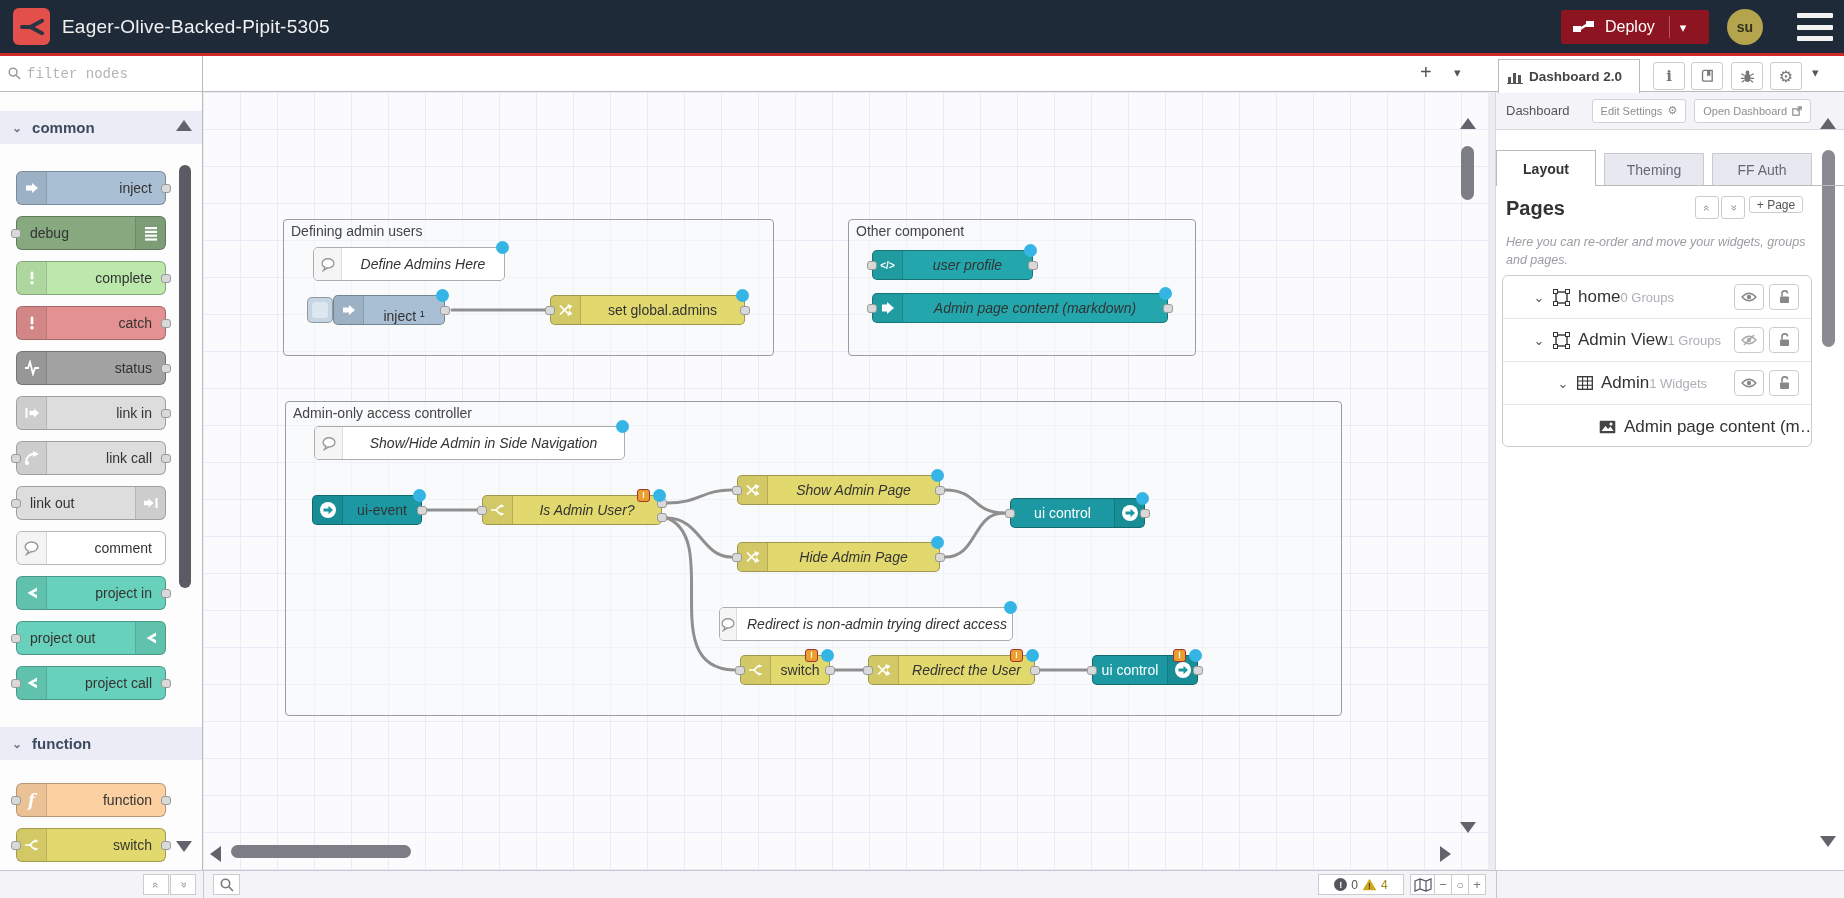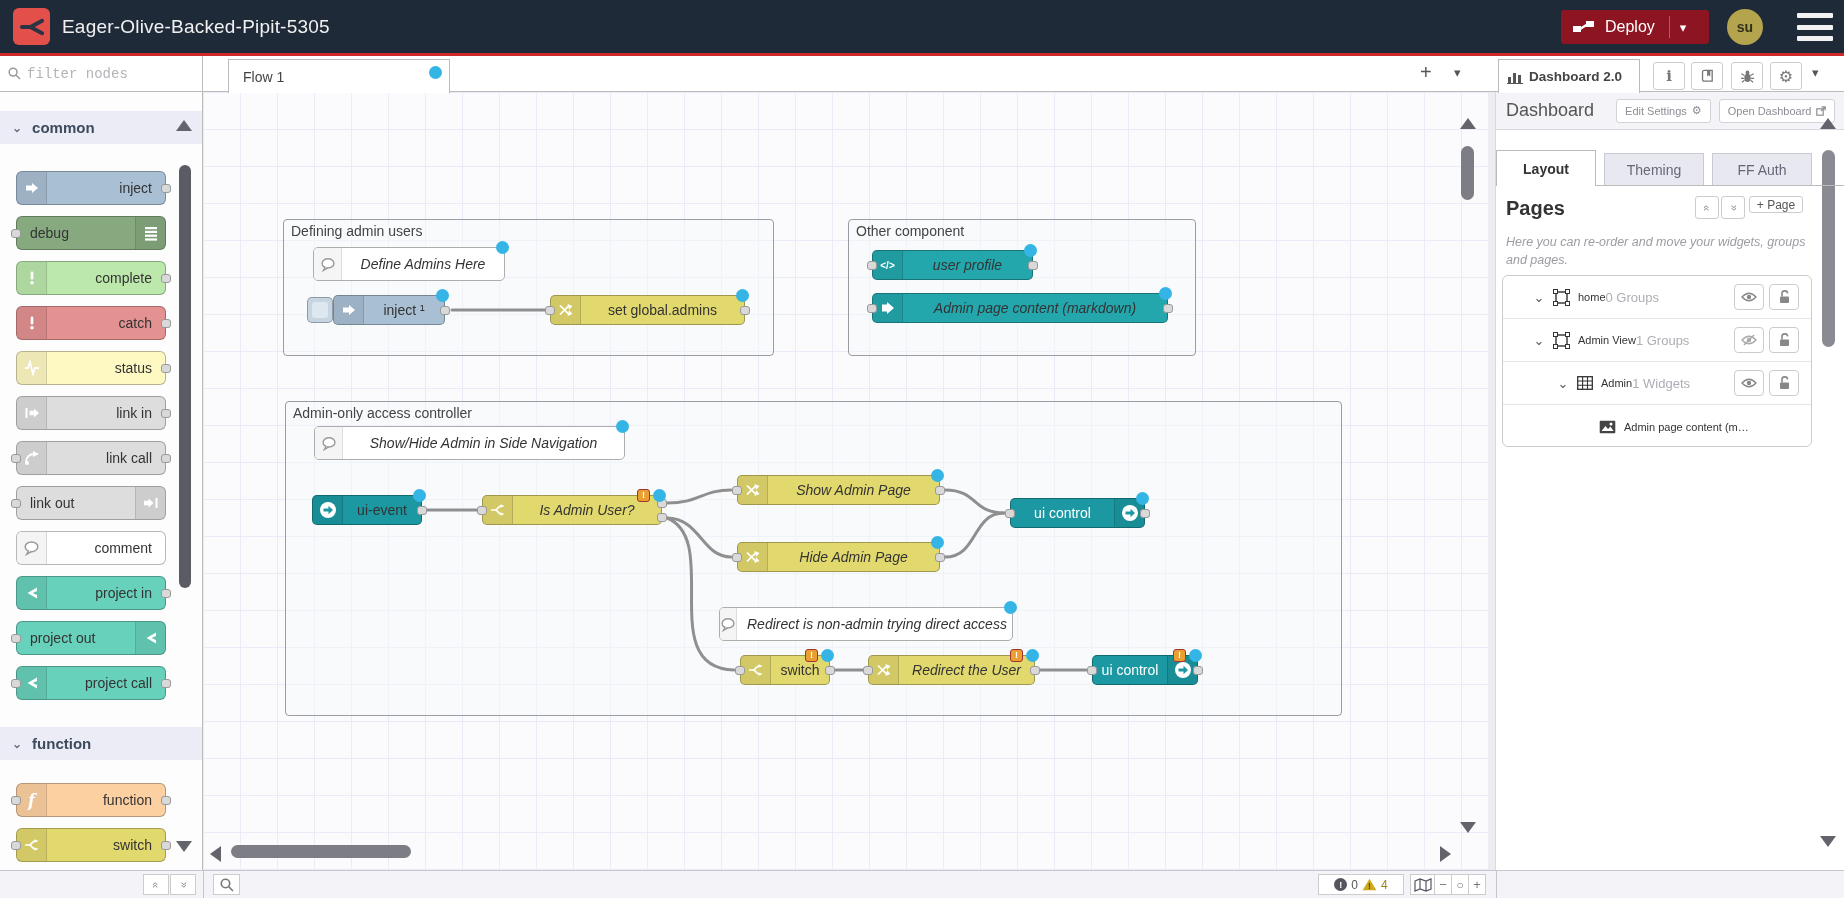--- a/index.html
+++ b/index.html
@@ -104,21 +104,21 @@
     display:flex; align-items:center; }
   .sbtn { border:1px solid #d2d2d8; background:#fff; border-radius:3px; height:24px; display:inline-flex;
     align-items:center; gap:5px; padding:0 8px; font-size:11px; color:#8d8d94; cursor:pointer; white-space:nowrap; }
   .side-tab { position:absolute; height:36px; display:flex; align-items:center; justify-content:center; font-size:14px; cursor:pointer; }
   .tab-active { background:#fff; border:1px solid #bbb; border-bottom:none; color:#333; font-weight:bold; z-index:3; }
   .tab-idle { background:#e8e9f0; border:1px solid #c9c9d4; color:#667; height:33px; }
   .tree-box { left:1502px; top:275px; width:310px; height:172px; border:1px solid #ccc; border-radius:6px; background:#fff; overflow:hidden; }
   .tree-row { position:relative; height:43px; display:flex; align-items:center; border-bottom:1px solid #e5e5ea; }
   .tree-row:last-child { border-bottom:none; }
   .tree-chev { color:#555; font-size:13px; width:16px; text-align:center; }
-  .tree-label { font-size:11px; color:#333; margin-left:8px; white-space:nowrap; }
+  .tree-label { font-size:17px; color:#333; margin-left:8px; white-space:nowrap; }
   .tree-count { font-size:13px; color:#adadb5; white-space:nowrap; }
   .tree-btns { position:absolute; right:12px; display:flex; gap:5px; }
   .tree-btn { width:30px; height:26px; border:1px solid #ccc; border-radius:4px; background:#fff;
     display:flex; align-items:center; justify-content:center; cursor:pointer; }
   .pages-help { left:1506px; top:233px; width:312px; font-size:12.5px; font-style:italic; color:#9c9ca3; line-height:1.45; }
 
   
   .footer { left:0; top:870px; width:1844px; height:28px; background:#f4f4f8; border-top:1px solid #c6c6cf; }
   .fdiv { position:absolute; top:870px; width:1px; height:28px; background:#c6c6cf; }
   .fbtn { position:absolute; height:21px; border:1px solid #ccc; background:#fff; display:flex;
@@ -164,24 +164,20 @@
   <div class="abs search-box">
     <span>
       <svg width="13" height="13" viewBox="0 0 14 14">
           <circle cx="5.5" cy="5.5" r="4.2" stroke="#999" stroke-width="1.6" fill="none"></circle>
           <path d="M8.8 8.8 L13 13" stroke="#999" stroke-width="1.6"></path>
         </svg>
     </span>
     <input placeholder="filter nodes" style="">
   </div>
   <div class="abs tabstrip"></div>
-  <div class="abs flow-tab">
-    <span>Flow 1</span>
-    <span class="dot" style="top:6px; right:7px;"></span>
-  </div>
   <div class="abs" style="left:1420px; top:61px; font-size:20px; color:#555; cursor:pointer;">+</div>
   <div class="abs" style="left:1454px; top:65px; font-size:13px; color:#555; cursor:pointer;">▾</div>
 
   <div class="abs side-tabstrip"></div>
   <div class="abs dash-tab">
     <span>
       <svg width="16" height="14" viewBox="0 0 16 14">
           <rect x="1" y="7" width="3" height="6" fill="#555"></rect>
           <rect x="6" y="3" width="3" height="10" fill="#555"></rect>
           <rect x="11" y="5" width="3" height="8" fill="#555"></rect>
@@ -255,21 +251,21 @@
   <div class="pnode" style="top:306px; background:#e49191;">
     <span class="icon l">
         <svg width="16" height="16" viewBox="0 0 16 16">
           <rect x="6.7" y="1.5" width="2.6" height="8" rx="1.3" fill="#fff"></rect>
           <circle cx="8" cy="12.8" r="1.7" fill="#fff"></circle>
         </svg>
       </span>
     <span class="lbl ra">catch</span>
     <span class="port pout"></span>
   </div>
-  <div class="pnode" style="top:351px; background:#fef9c3;">
+  <div class="pnode" style="top:351px; background:#a3a3a3;">
     <span class="icon l">
         <svg width="16" height="16" viewBox="0 0 16 16">
           <path d="M1 8 h3 l2-6 3 12 2-6 h4" stroke="#fff" stroke-width="1.8" fill="none"></path>
         </svg>
       </span>
     <span class="lbl ra">status</span>
     <span class="port pout"></span>
   </div>
   <div class="pnode" style="top:396px; background:#ddd;">
     <span class="icon l">
@@ -400,21 +396,21 @@
     <span class="icon">
         <svg width="16" height="15" viewBox="0 0 17 16">
           <ellipse cx="8.5" cy="6.8" rx="6.3" ry="4.9" stroke="#9a9a9a" stroke-width="1.5" fill="#fff"></ellipse>
           <path d="M5.5 10.8 L3.6 14.4 L8.2 11.6" stroke="#9a9a9a" stroke-width="1.4" fill="#fff"></path>
         </svg>
       </span>
     <span class="lbl">Define Admins Here</span>
     <span class="dot"></span>
   </div>
   <div class="inject-btn" style="left:307px; top:297px;"></div>
-  <div class="node" style="left:333px; top:295px; width:112px; background:#a9bfd4;">
+  <div class="node" style="left:333px; top:295px; width:112px; background:#a9bfd4;align-items:flex-end;">
     <span class="icon l">
         <svg width="16" height="16" viewBox="0 0 16 16">
           <path d="M2 5.5 h6 V3 l6 5 -6 5 V10.5 H2 z" fill="#fff"></path>
         </svg>
       </span>
     <span class="lbl">inject ¹</span>
     <span class="port pout"></span>
     <span class="dot"></span>
   </div>
   <div class="node yellow" style="left:550px; top:295px; width:195px;">
@@ -581,21 +577,21 @@
   <div class="abs sarrow left" style="left:210px; top:846px;"></div>
   <div class="abs sthumb" style="left:231px; top:845px; width:180px; height:13px;"></div>
   <div class="abs sarrow right" style="left:1440px; top:846px;"></div>
   <div class="abs sarrow up" style="left:1460px; top:118px;"></div>
   <div class="abs sthumb" style="left:1461px; top:146px; width:13px; height:54px;"></div>
   <div class="abs sarrow down" style="left:1460px; top:822px;"></div>
 
   <div class="abs splitter"></div>
   <div class="abs sidebar"></div>
   <div class="abs side-head">
-    <span style="font-size:18px; color:#555; margin-left:10px;">Dashboard</span>
+    <span style="font-size:13px; color:#555; margin-left:10px;">Dashboard</span>
     <span class="sbtn" style="margin-left:22px;">
       <span>Edit Settings</span>
       <span style="font-size:11px;">⚙</span>
     </span>
     <span class="sbtn" style="margin-left:8px;">
       <span>Open Dashboard</span>
       <span>
           <svg width="10" height="10" viewBox="0 0 10 10">
             <rect x="0.8" y="2.8" width="6.4" height="6.4" stroke="#8d8d94" fill="none" stroke-width="1.2"></rect>
             <path d="M5.5 0.8 h3.7 v3.7 M9 1 L5 5" stroke="#8d8d94" fill="none" stroke-width="1.2"></path>

